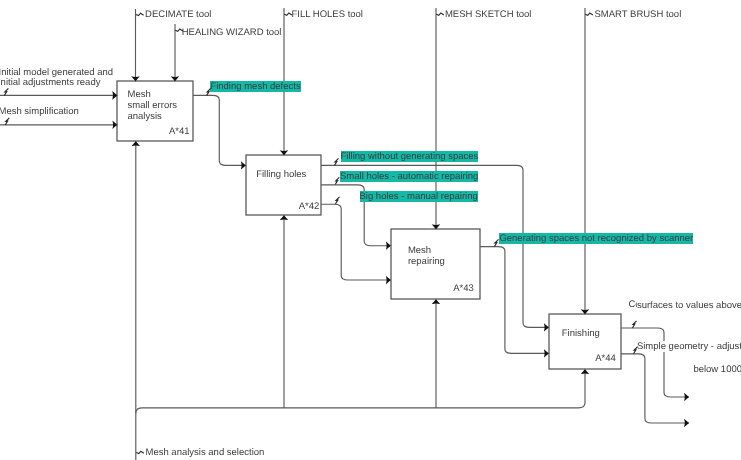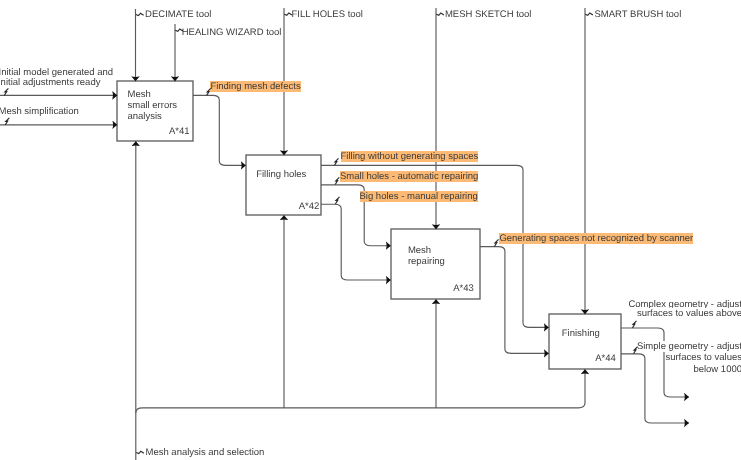--- a/index.html
+++ b/index.html
@@ -5,21 +5,21 @@
 <style>
   html,body{margin:0;padding:0;background:#ffffff;}
   body{width:741px;height:460px;overflow:hidden;font-family:"Liberation Sans",sans-serif;
        -webkit-font-smoothing:antialiased;text-rendering:geometricPrecision;}
   #stage{position:relative;width:741px;height:460px;background:#fff;overflow:hidden;}
   svg.layer{position:absolute;left:0;top:0;width:741px;height:460px;overflow:visible;}
 
   
   .t{position:absolute;font-family:"Liberation Sans",sans-serif;font-size:9.5px;
      line-height:11px;color:#3c3c3c;white-space:pre;letter-spacing:0px;}
-  .t.bg{background:#fdba74;}
+  .t.bg{background:#14b8a6;}
   .t.r{text-align:right;}
   .t.r > span{background:#ffffff;}
   .bx{position:absolute;font-family:"Liberation Sans",sans-serif;font-size:9.5px;
       line-height:10.9px;color:#3c3c3c;white-space:pre;}
 </style>
 </head>
 <body>
 
 <div id="stage">
 
@@ -89,23 +89,22 @@
 <div class="t" style="left:-1.5px;top:106.2px;text-align:right;">Mesh simplification</div>
 
 <div class="t bg" style="left:210.4px;top:81.2px;">Finding mesh defects</div>
 <div class="t bg" style="left:340.5px;top:150.5px;">Filling without generating spaces</div>
 <div class="t bg" style="left:340.0px;top:171.1px;">Small holes - automatic repairing</div>
 <div class="t bg" style="left:339.5px;top:191.3px;margin-left:20px;">Big holes - manual repairing</div>
 <div class="t bg" style="left:499.4px;top:233.2px;">Generating spaces not recognized by scanner</div>
 <div class="t" style="left:145.5px;top:447.1px;">Mesh analysis and selection</div>
 
 <div class="t r" style="left:542px;top:298.5px;width:200px;"><span>Complex geometry - adjust</span></div>
-<div class="t r" style="left:542px;top:308px;width:200px;"><span>surfaces to values above</span></div>
+<div class="t r" style="left:542px;top:300px;width:200px;"><span>surfaces to values above</span></div>
 <div class="t r" style="left:542px;top:341px;width:200px;"><span>Simple geometry - adjust</span></div>
-<div class="t r" style="left:542px;top:352px;width:200px;"><span>surfaces to values</span></div>
 <div class="t r" style="left:542px;top:364px;width:200px;"><span>below 1000</span></div>
 
 <svg class="layer" viewBox="0 0 741 460" style="pointer-events:none;">
   <defs>
     <g id="squig2">
           <path d="M0,0 L2.4,-3.9 L0.7,-3.7 L4.1,-7.2" fill="none" stroke="#2b2b2b" stroke-width="1.15" stroke-linecap="butt" stroke-linejoin="miter"></path>
         </g>
     <g id="squigh2">
           <path d="M0,0 L2.6,1.1 L4.6,-1.3 L7.7,0.7" fill="none" stroke="#2b2b2b" stroke-width="1.15" stroke-linecap="butt" stroke-linejoin="miter"></path>
         </g>

